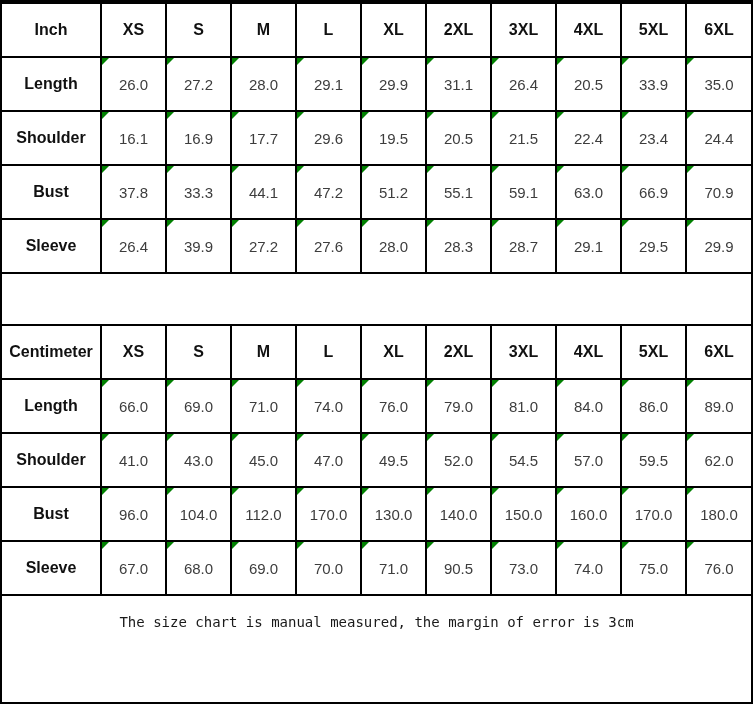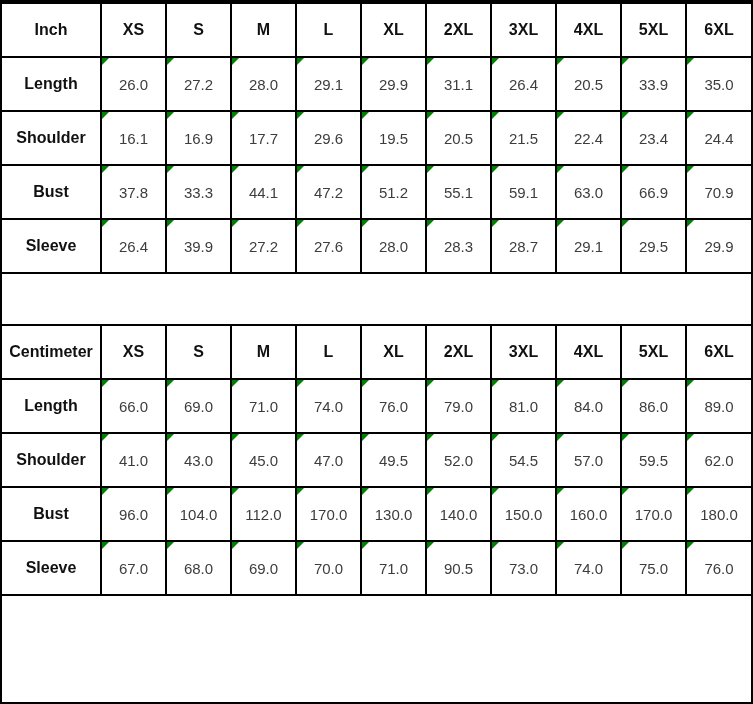--- a/index.html
+++ b/index.html
@@ -251,14 +251,15 @@
           <td><span class="corner-marker" style="border-top-color: rgb(0, 128, 0);"></span><span>71.0</span></td>
           <td><span class="corner-marker" style="border-top-color: rgb(0, 128, 0);"></span><span>90.5</span></td>
           <td><span class="corner-marker" style="border-top-color: rgb(0, 128, 0);"></span><span>73.0</span></td>
           <td><span class="corner-marker" style="border-top-color: rgb(0, 128, 0);"></span><span>74.0</span></td>
           <td><span class="corner-marker" style="border-top-color: rgb(0, 128, 0);"></span><span>75.0</span></td>
           <td><span class="corner-marker" style="border-top-color: rgb(0, 128, 0);"></span><span>76.0</span></td>
         </tr>
       </tbody>
   </table>
 
+  <div class="footer-row">The size chart is manual measured, the margin of error is 3cm</div>
 
 </div>
 
 </body></html>

